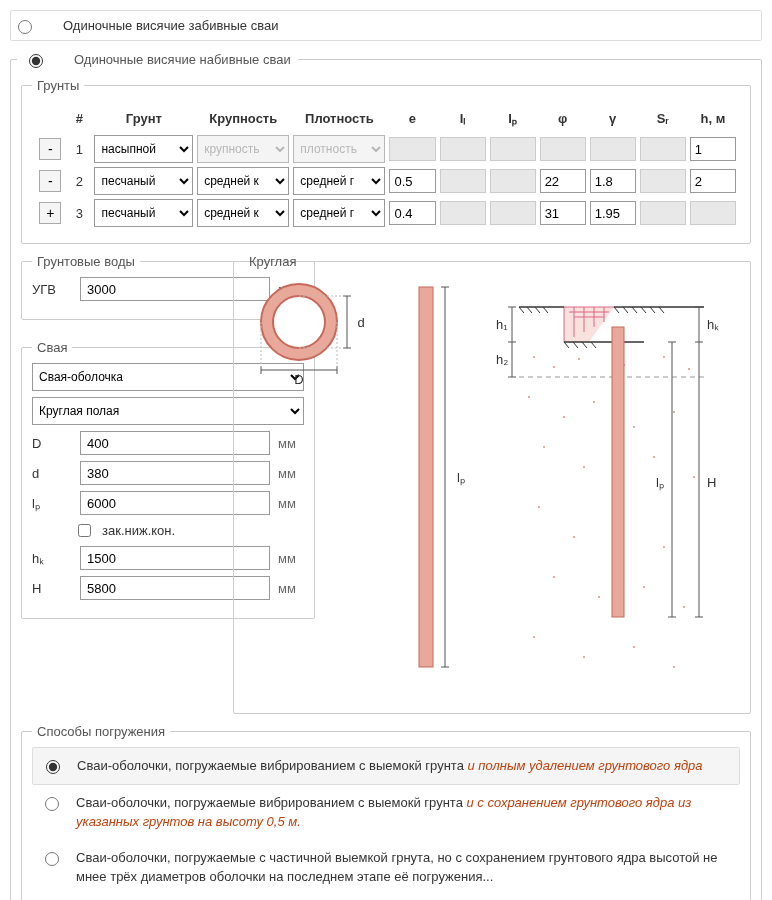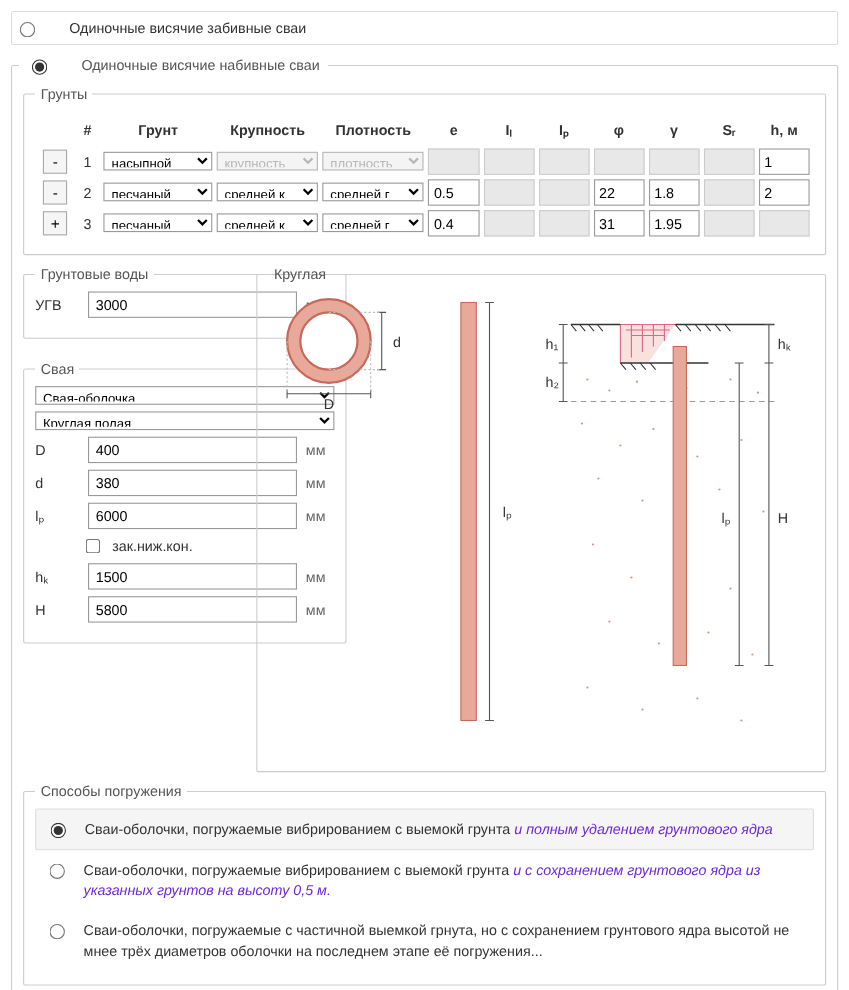--- a/index.html
+++ b/index.html
@@ -59,21 +59,21 @@
   font-size: 14px;
   line-height: 1;
   cursor: pointer;
   padding: 0;
 }
 select {
   font-size: 12px;
   padding: 2px;
   border: 1px solid #999;
   background: #fff;
-  height: 17px;
+  height: 28px;
 }
 select:disabled {
   background: #f0f0f0;
   color: #999;
 }
 .cell-select { width: 100%; }
 .cell-input {
   width: 100%;
   height: 24px;
   border: 1px solid #999;
@@ -133,21 +133,21 @@
   align-items: flex-start;
   padding: 8px 8px;
   border-radius: 2px;
 }
 .method-row.selected {
   background: #f5f5f5;
   border: 1px solid #ddd;
 }
 .method-row input[type=radio] { margin-top: 4px; }
 .method-text { flex: 1; line-height: 1.5; }
-.method-text .em { color: #6d28d9; font-style: italic; }
+.method-text .em { color: #c2410c; font-style: italic; }
 </style>
 </head>
 <body>
 
 <div class="radio-row">
   <input type="radio" name="ptype" style="">
   <span>Одиночные висячие забивные сваи</span>
 </div>
 
 <fieldset style="position:relative;">

